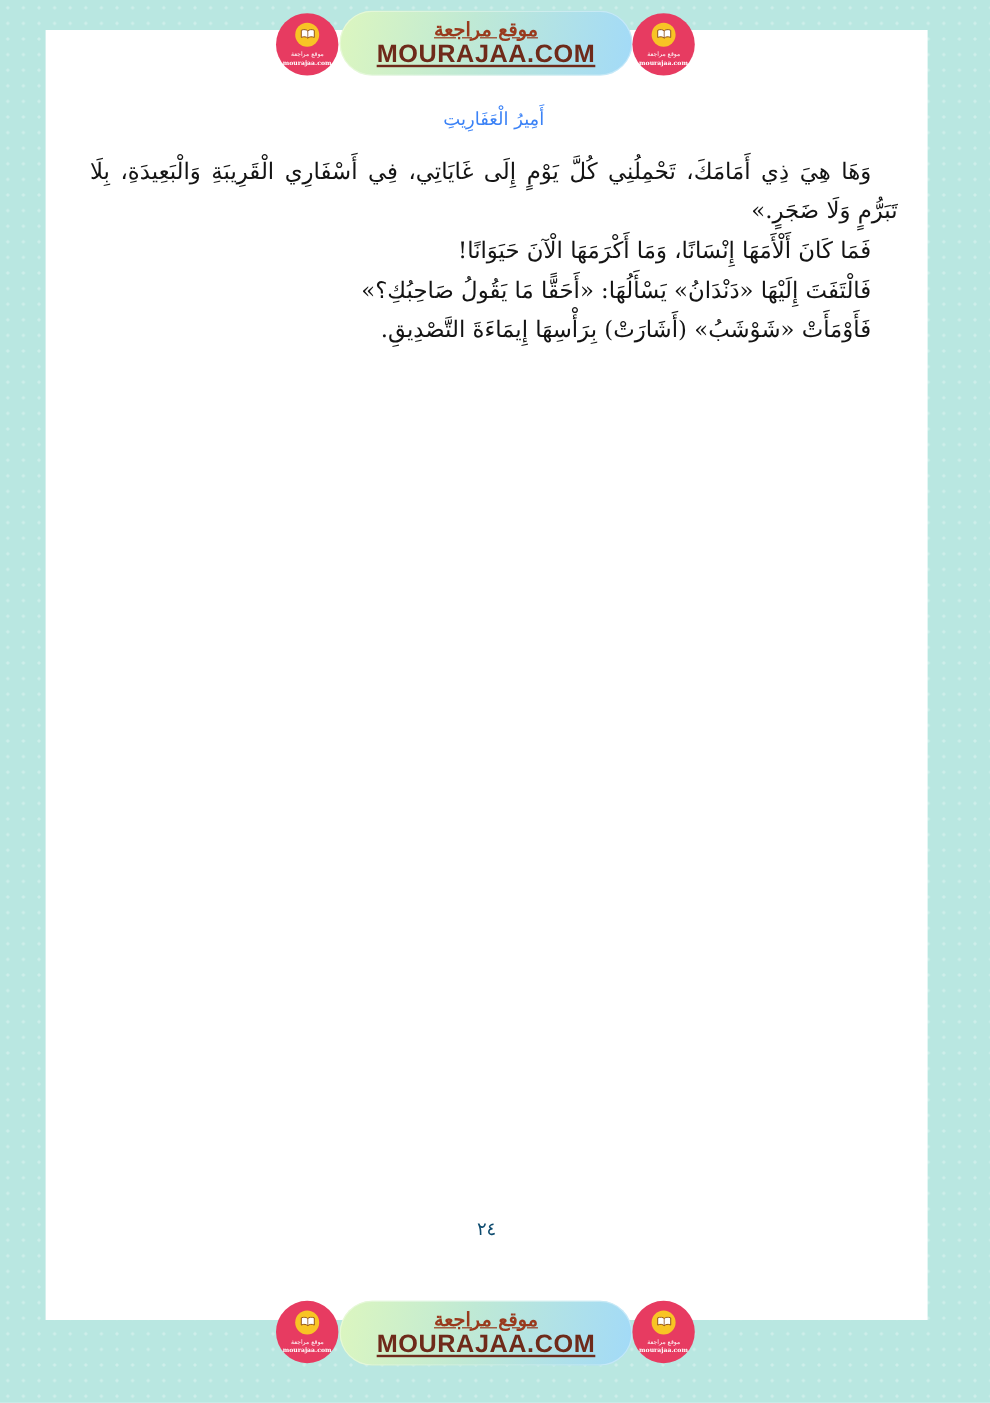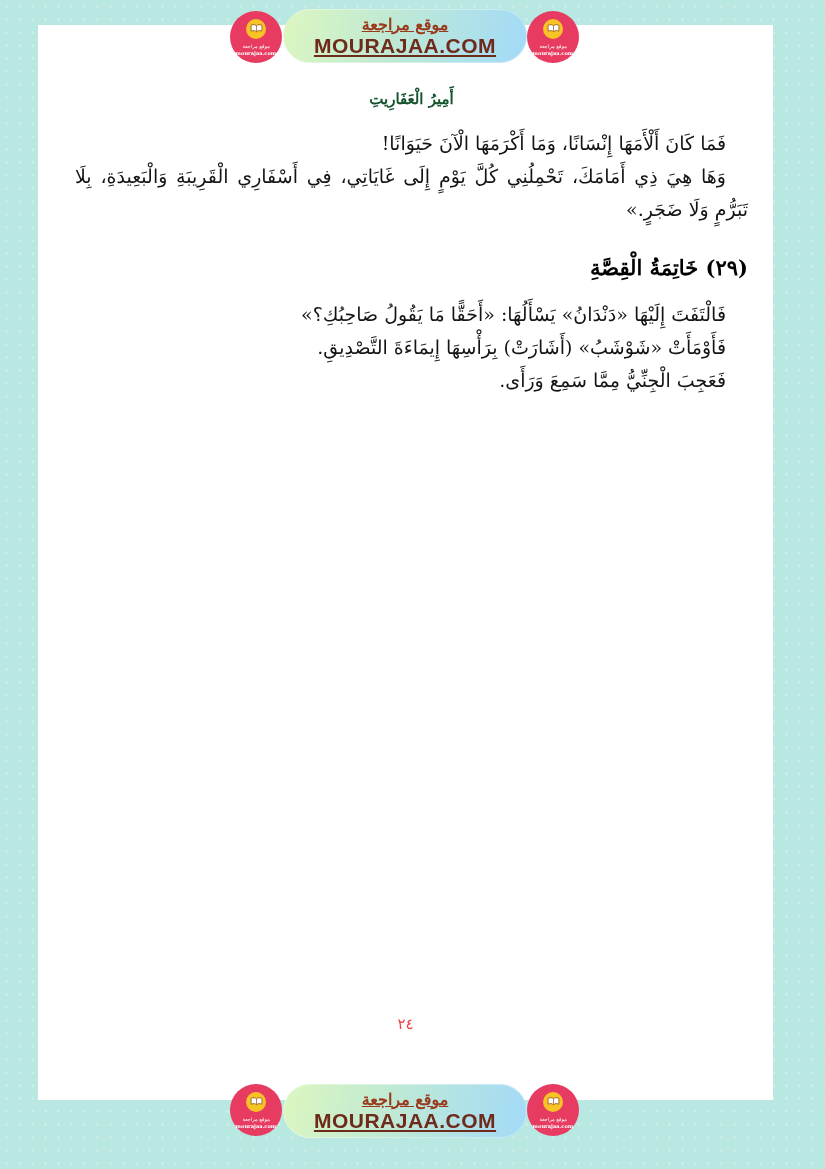--- a/index.html
+++ b/index.html
@@ -14,30 +14,30 @@
     position:absolute;left:38px;top:25px;width:735px;height:1075px;
     background:#ffffff;
   }
   .content{
     position:absolute;top:64px;right:25px;left:37px;
     direction:rtl;text-align:justify;
     font-size:19px;line-height:33px;color:#141414;
   }
   .running-title{
     text-align:center;font-size:15px;line-height:20px;margin:0 0 18px 0;
-    font-weight:bold;color:#14532d;
+    font-weight:normal;color:#3b82f6;
   }
   .para{margin:0;text-indent:22px;}
   .section-heading{
     font-weight:bold;font-size:21px;line-height:30px;
     margin:27px 0 15px 0;text-align:right;text-indent:0;color:#000;
   }
   .page-number{
     position:absolute;top:990px;left:0;width:100%;
-    text-align:center;font-size:15px;color:#ef4444;
+    text-align:center;font-size:15px;color:#0c4a6e;
   }
   
   .pill{
     position:absolute;left:283px;width:244px;height:54px;border-radius:27px;
     background:linear-gradient(100deg,#dcf6bf 0%,#bfe9d5 45%,#a2daf8 100%);
     display:flex;flex-direction:column;align-items:center;justify-content:center;
     box-shadow:0 0 0 1px rgba(255,255,255,.35) inset;
   }
   .pill.top{top:9px;}
   .pill.bottom{top:1084px;}
@@ -66,26 +66,24 @@
   .logo-line1{font-size:6px;line-height:7px;color:#ffffff;transform:scale(.85);}
   .logo-line2{font-size:6px;line-height:7px;color:#ffffff;font-weight:bold;transform:scale(.85);}
 </style>
 </head>
 <body>
 
 <div class="page">
   <div class="content">
     <div class="running-title">أَمِيرُ الْعَفَارِيتِ</div>
     <div>
+        <div class="para">وَهَا هِيَ ذِي أَمَامَكَ، تَحْمِلُنِي كُلَّ يَوْمٍ إِلَى غَايَاتِي، فِي أَسْفَارِي الْقَرِيبَةِ وَالْبَعِيدَةِ، بِلَا تَبَرُّمٍ وَلَا ضَجَرٍ.»</div>
         <div class="para">فَمَا كَانَ أَلْأَمَهَا إِنْسَانًا، وَمَا أَكْرَمَهَا الْآنَ حَيَوَانًا!</div>
-        <div class="para">وَهَا هِيَ ذِي أَمَامَكَ، تَحْمِلُنِي كُلَّ يَوْمٍ إِلَى غَايَاتِي، فِي أَسْفَارِي الْقَرِيبَةِ وَالْبَعِيدَةِ، بِلَا تَبَرُّمٍ وَلَا ضَجَرٍ.»</div>
-        <div class="section-heading">(٢٩) خَاتِمَةُ الْقِصَّةِ</div>
         <div class="para">فَالْتَفَتَ إِلَيْهَا «دَنْدَانُ» يَسْأَلُهَا: «أَحَقًّا مَا يَقُولُ صَاحِبُكِ؟»</div>
         <div class="para">فَأَوْمَأَتْ «شَوْشَبُ» (أَشَارَتْ) بِرَأْسِهَا إِيمَاءَةَ التَّصْدِيقِ.</div>
-        <div class="para">فَعَجِبَ الْجِنِّيُّ مِمَّا سَمِعَ وَرَأَى.</div>
       </div>
   </div>
   <div class="page-number">٢٤</div>
 </div>
 
 <div class="pill top">
   <span class="site-ar">موقع مراجعة</span>
   <span class="site-domain">MOURAJAA.COM</span>
 </div>
 

